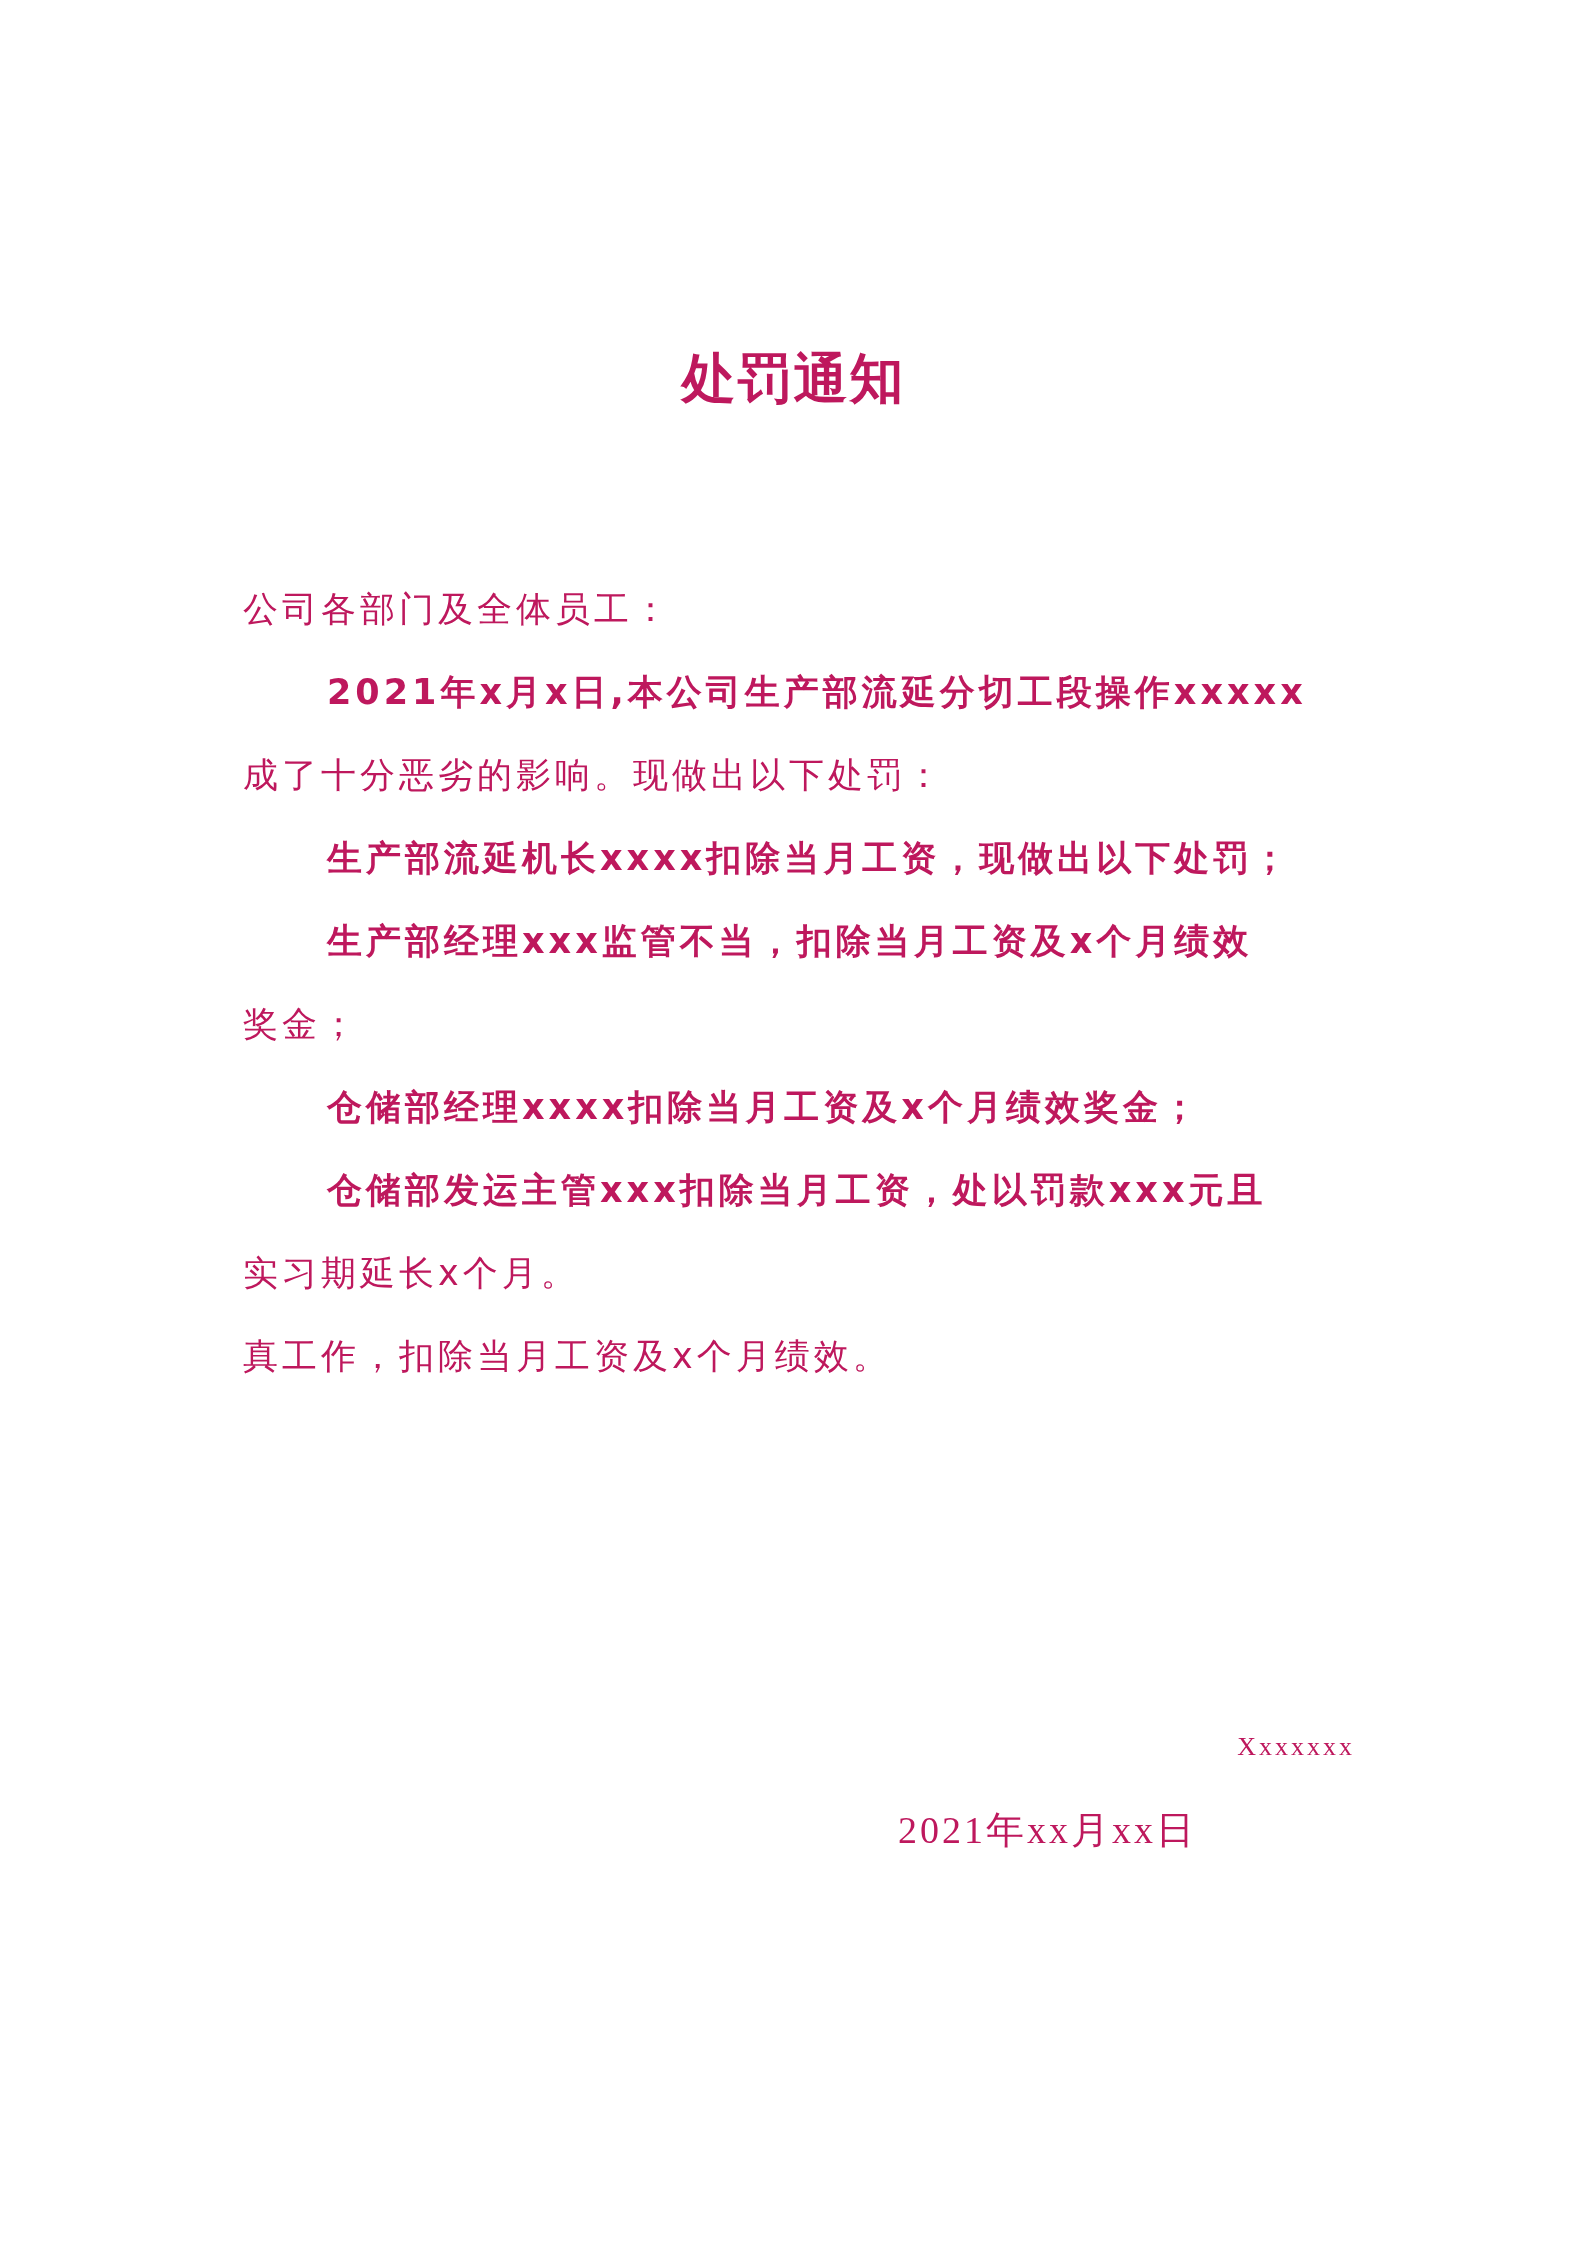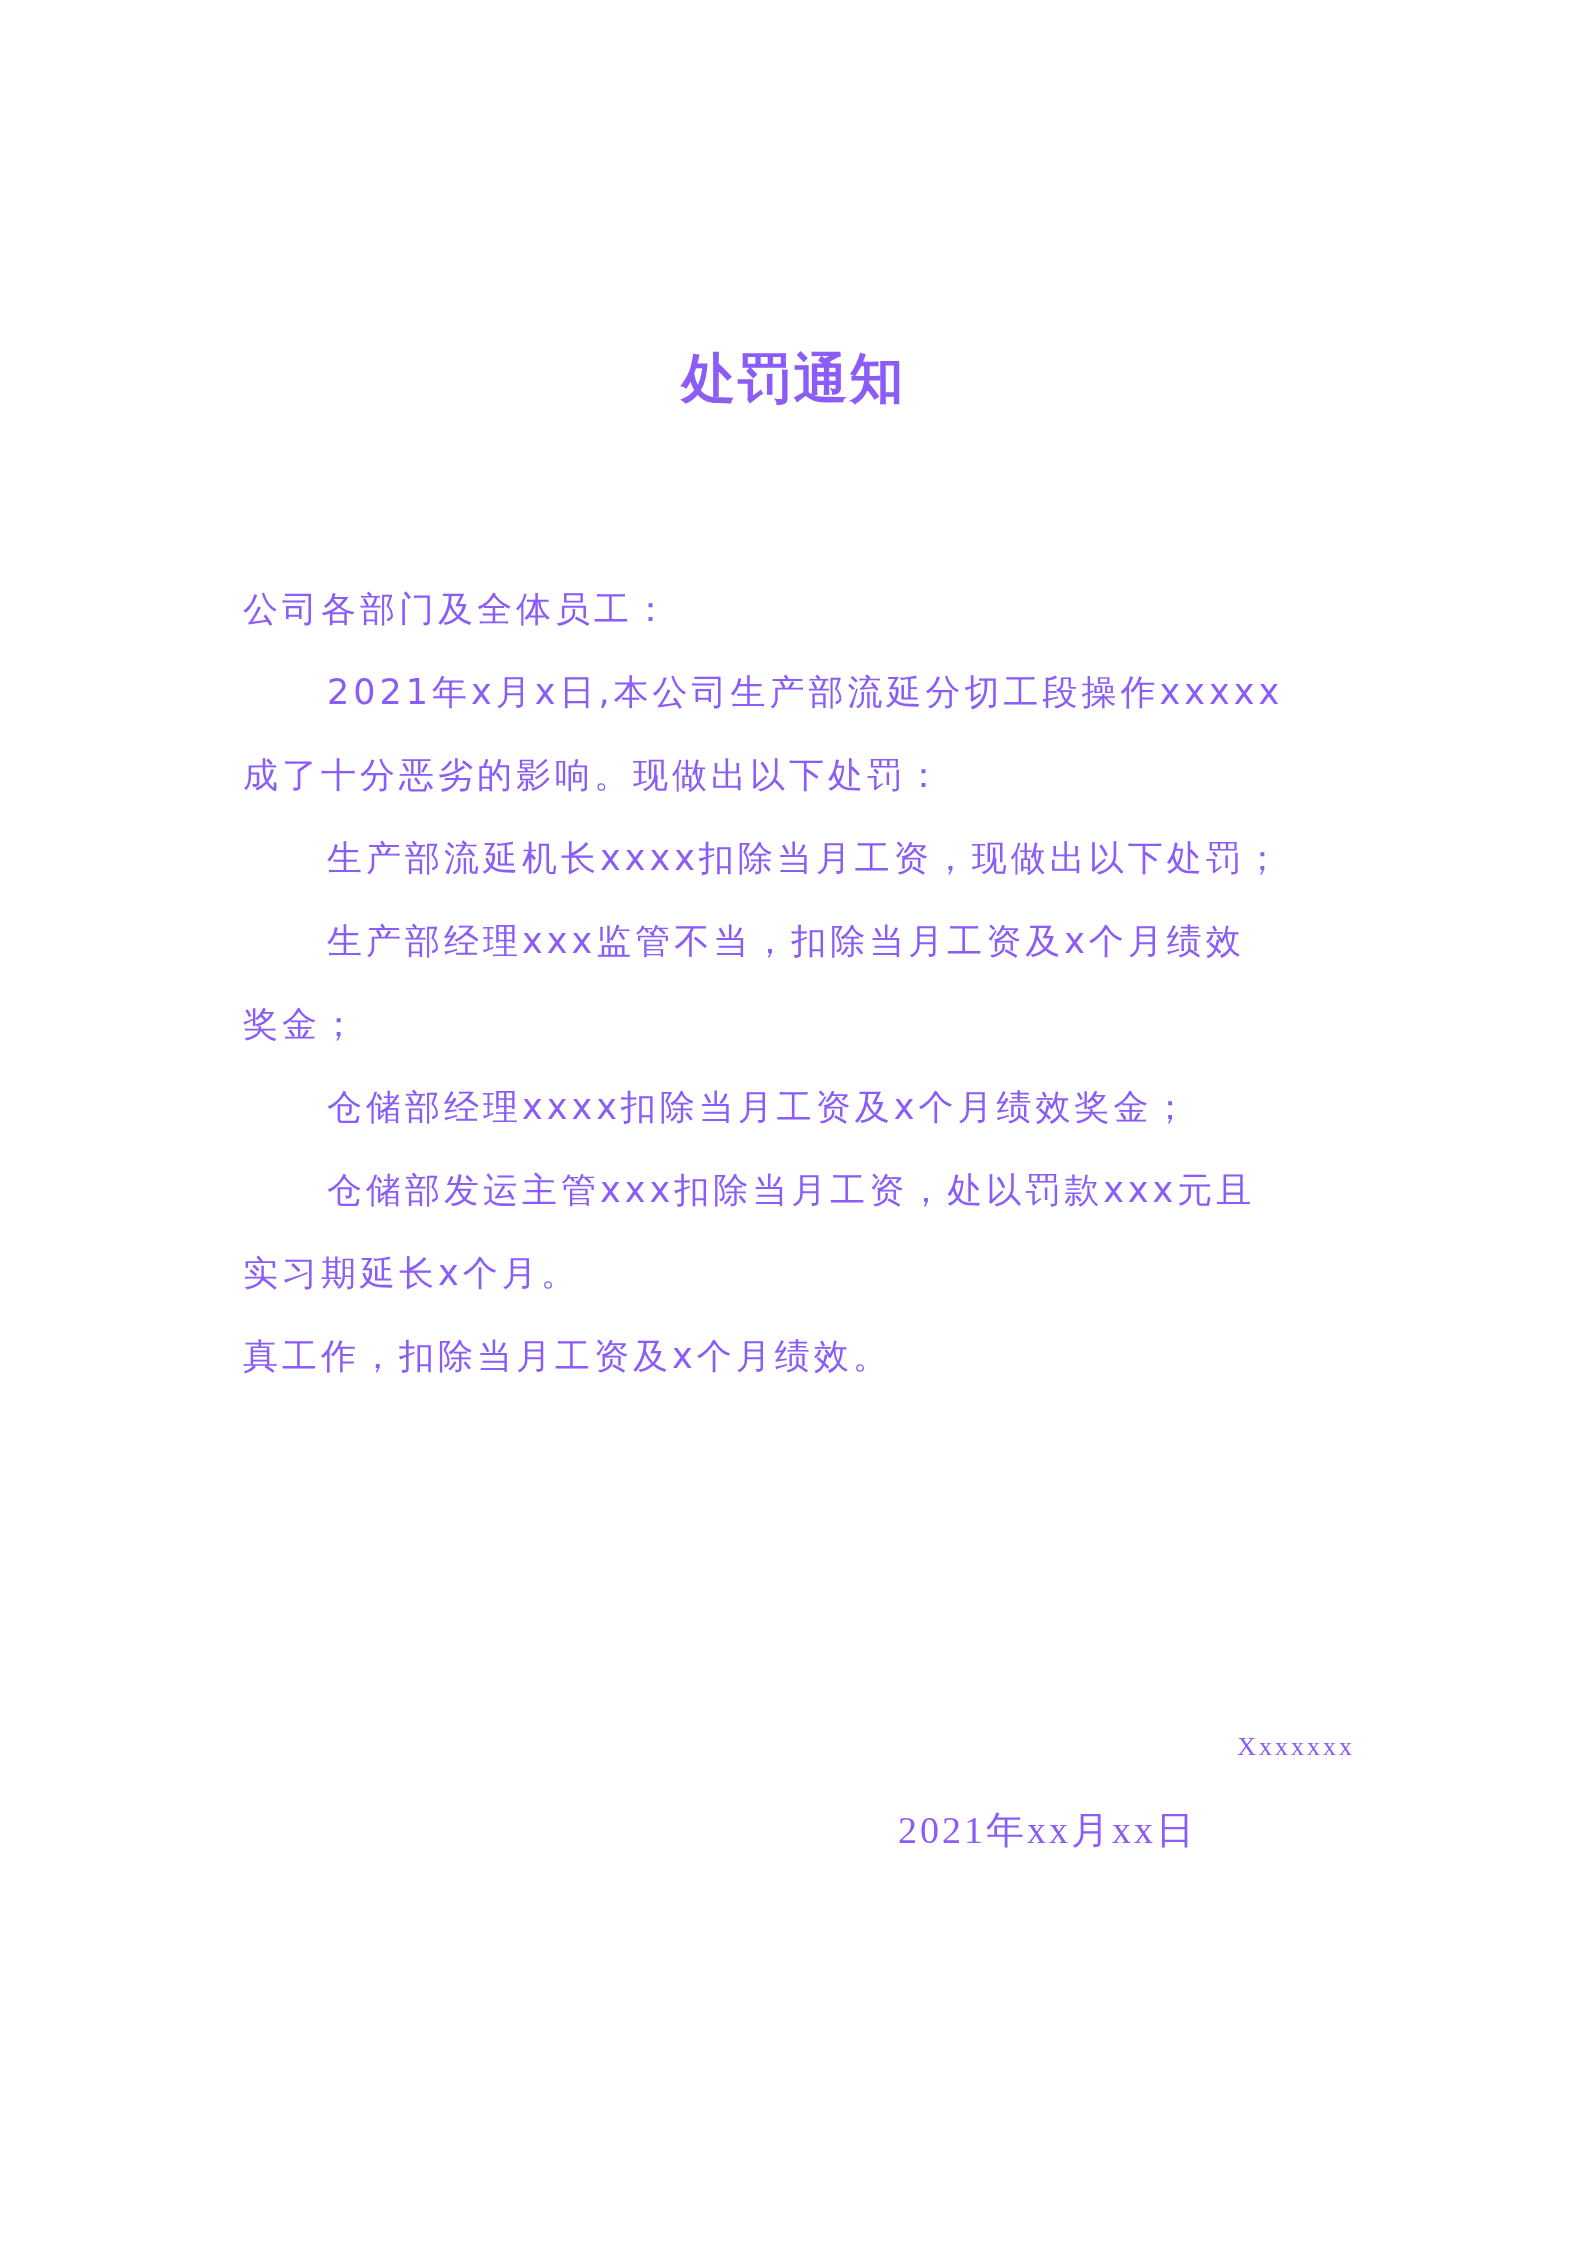--- a/index.html
+++ b/index.html
@@ -1,30 +1,30 @@
 <!DOCTYPE html>
 <html><head>
   <meta charset="utf-8">
   <style>
     html, body { margin: 0; padding: 0; background: #ffffff; }
     body { width: 1587px; height: 2245px; position: relative; overflow: hidden; }
-    .page { position: absolute; left: 0; top: 0; width: 1587px; height: 2245px; background: #ffffff; color: #8b5cf6; }
+    .page { position: absolute; left: 0; top: 0; width: 1587px; height: 2245px; background: #ffffff; color: #be185d; }
     .title {
       position: absolute; left: 0; right: 0; top: 340px; text-align: center;
       font-family: "DejaVu Serif", "Liberation Serif", serif;
       font-weight: bold; font-size: 54px; letter-spacing: 2px; line-height: 76px;
     }
     .body {
       position: absolute; left: 243px; top: 568px; width: 1112px;
       font-family: "DejaVu Sans", "Liberation Sans", sans-serif;
       font-size: 35px; line-height: 83px; letter-spacing: 4px;
       transform-origin: 0 0;
     }
     .line { display: block; white-space: nowrap; height: 83px; }
-    .indent { padding-left: 84px; }
+    .indent { padding-left: 84px; font-weight: bold; }
     .sign {
       position: absolute; right: 232px; top: 1717px;
       font-family: "Liberation Serif", "DejaVu Serif", serif;
       font-size: 26px; line-height: 60px; letter-spacing: 3px;
     }
     .date {
       position: absolute; left: 898px; top: 1800px;
       font-family: "Liberation Serif", "DejaVu Serif", serif;
       font-size: 38px; line-height: 60px; letter-spacing: 3px; white-space: nowrap;
     }

